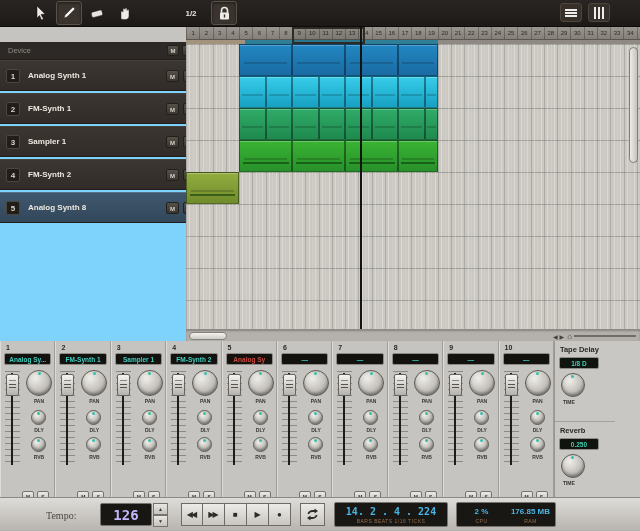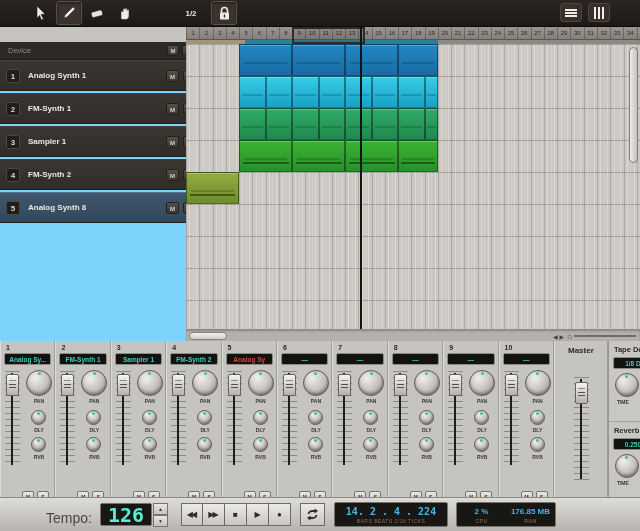--- a/index.html
+++ b/index.html
@@ -112,24 +112,24 @@
          color:#3ecfb0;font-size:6.5px;font-weight:bold;text-align:center;line-height:11px;}
   .fxknob{position:relative;margin:4px 0 0 6px;width:24px;height:24px;border-radius:50%;
           background:radial-gradient(circle at 35% 30%,#f0eeea,#c4c1bc 55%,#7e7a74 100%);
           border:1px solid #5d5a55;box-shadow:inset 0 -2px 3px rgba(0,0,0,.3);}
   .fxknob::after{content:"";position:absolute;left:50%;top:1px;width:3px;height:3px;margin-left:-1.5px;border-radius:50%;background:#35c0aa;}
   .fxklabel{margin:2px 0 0 8px;font-size:5px;font-weight:bold;color:#3a3732;}
 
   
   #transport{position:absolute;left:0;top:497px;width:640px;height:34px;
              background:linear-gradient(#dedcd8,#b7b4af);border-top:1px solid #8c8984;}
-  #tempo-label{position:absolute;left:46px;top:12px;font-size:14px;color:#4a4742;}
+  #tempo-label{position:absolute;left:46px;top:12px;font-size:10px;color:#4a4742;font-family:Liberation Serif, serif;}
   #tempo-lcd{position:absolute;left:100px;top:5px;width:52px;height:23px;background:#191714;border-radius:2px;
-             border:1px solid #76736e;color:#5eead4;font-family:"DejaVu Sans Mono",monospace;
-             font-size:20px;font-weight:bold;text-align:center;line-height:22px;}
+             border:1px solid #76736e;color:#c4b5fd;font-family:"DejaVu Sans Mono",monospace;
+             font-size:14px;font-weight:bold;text-align:center;line-height:22px;}
   #tempo-spin{position:absolute;left:153px;top:5px;width:15px;height:23px;display:flex;flex-direction:column;}
   #tempo-spin div{flex:1;background:linear-gradient(#e9e7e3,#c6c3be);border:1px solid #76736e;
                   font-size:5px;color:#3a3733;text-align:center;line-height:10px;}
   #tbtns{position:absolute;left:181px;top:5px;display:flex;}
   .tbtn{width:22px;height:23px;background:linear-gradient(#ecebe7,#c9c6c1);border:1px solid #6e6b66;
         border-left-width:0;color:#2f2c28;font-size:8px;text-align:center;line-height:22px;}
   .tbtn:first-child{border-left-width:1px;}
   .tbtn .dbl{letter-spacing:-2px;display:inline-block;margin-right:2px;}
   #loop-btn{position:absolute;left:300px;top:5px;width:25px;height:23px;
             background:linear-gradient(#ecebe7,#c9c6c1);border:1px solid #6e6b66;
@@ -500,26 +500,20 @@
         <div class="knob sm2"></div>
         <div class="klabel l0">PAN</div>
         <div class="klabel l1">DLY</div>
         <div class="klabel l2">RVB</div>
         <div class="ch-ms">
           <div>M</div>
           <div>S</div>
         </div>
       </div>
     </div>
-    <div id="master">
-    <div class="mlabel">Master</div>
-    <div class="fader">
-        <div class="fcap" style="top:5px"></div>
-      </div>
-  </div>
   <div id="fxpanel">
     <div class="fxsec s0">
       <div class="fxtitle">Tape Delay</div>
       <div class="fxlcd">1/8 D</div>
       <div class="fxknob"></div>
       <div class="fxklabel">TIME</div>
     </div>
     <div class="fxsec s1">
       <div class="fxtitle">Reverb</div>
       <div class="fxlcd">0.250</div>

